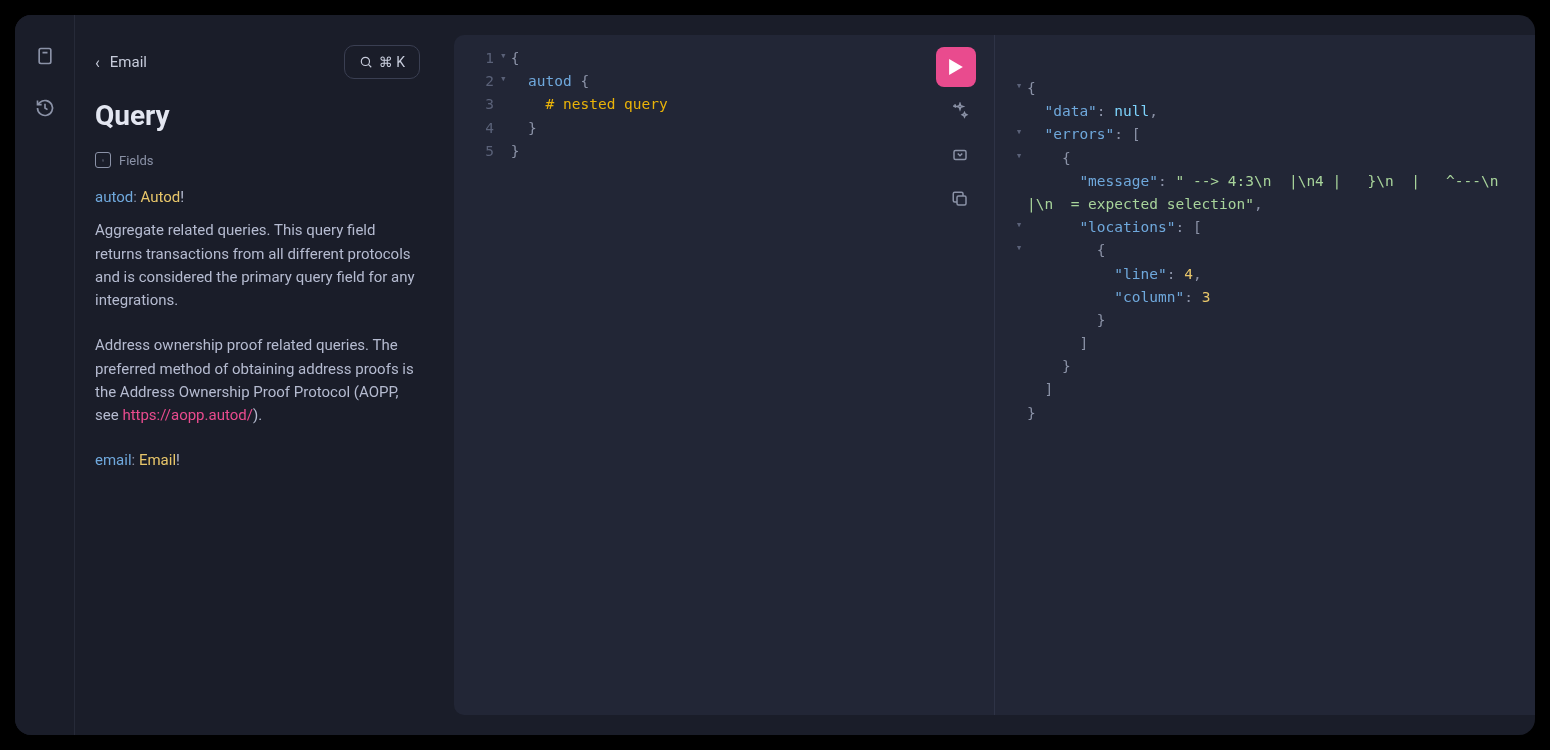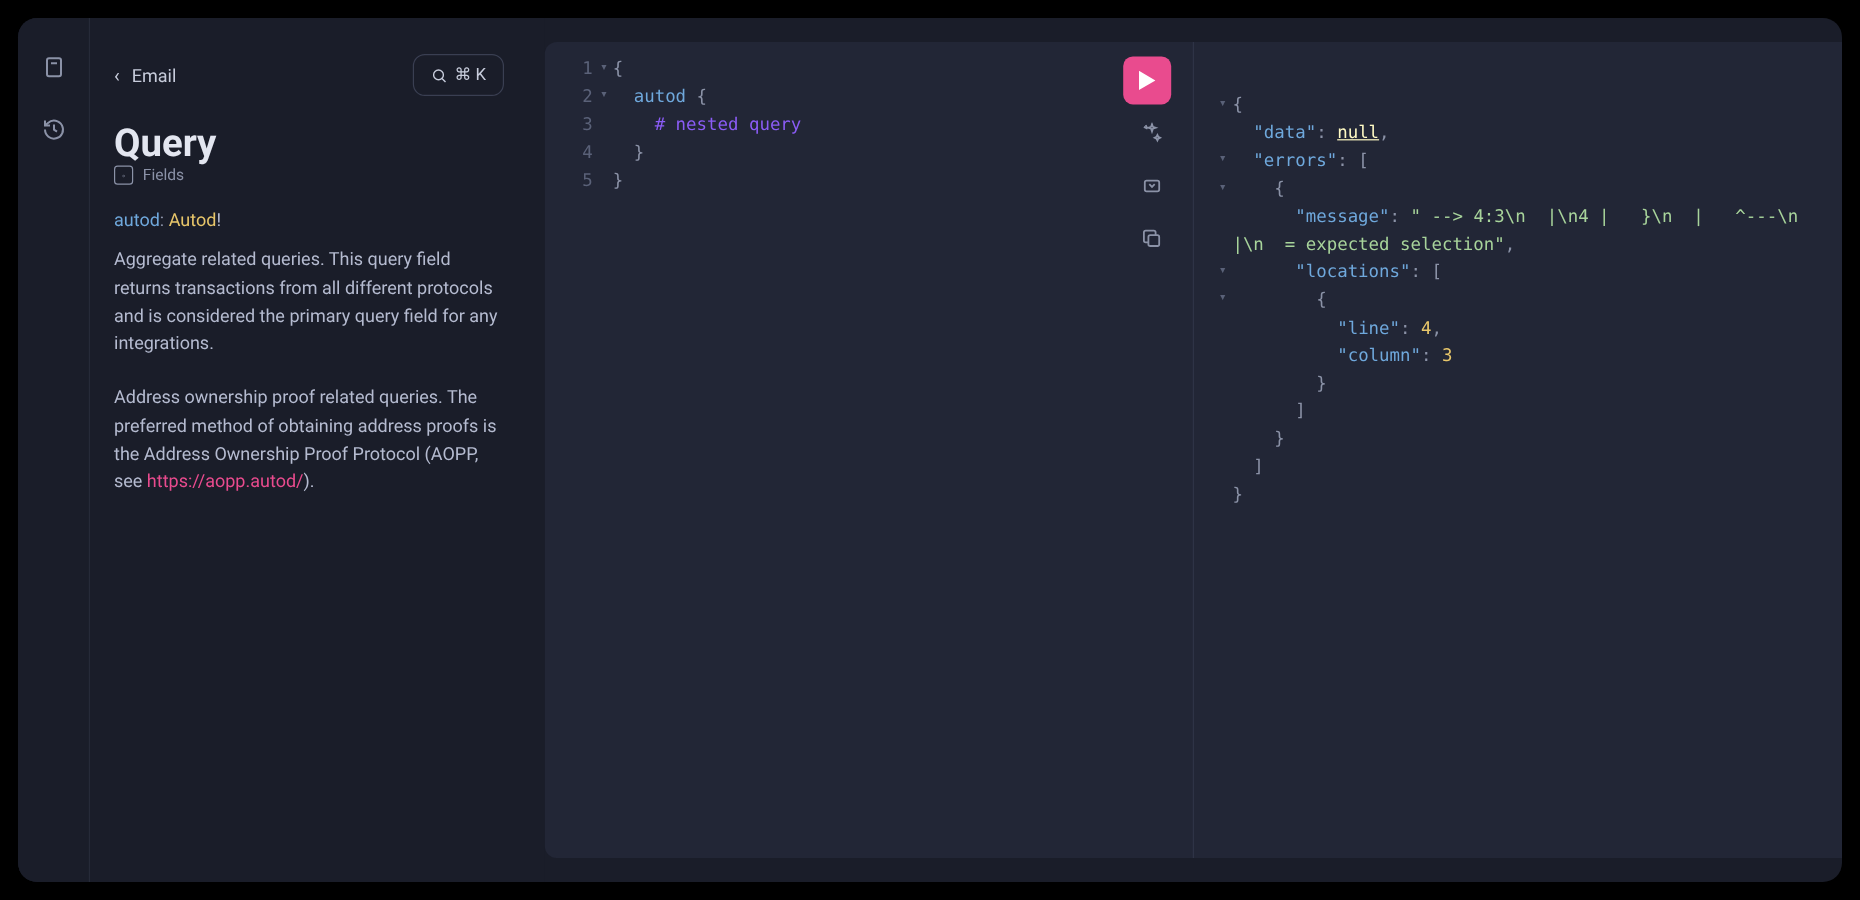--- a/index.html
+++ b/index.html
@@ -9,21 +9,21 @@
 
 .rail { width: 60px; background: #1a1d29; border-right: 1px solid #262a38; display: flex; flex-direction: column; align-items: center; padding-top: 30px; gap: 30px; }
 .rail-icon { width: 22px; height: 22px; color: #8b92a7; cursor: pointer; display: flex; align-items: center; justify-content: center; }
 
 
 .docs-panel { width: 365px; background: #1a1d29; padding: 30px 20px; overflow-y: auto; color: #c7ccdb; }
 .docs-header { display: flex; align-items: center; justify-content: space-between; margin-bottom: 20px; }
 .breadcrumb { display: flex; align-items: center; gap: 10px; font-size: 15px; color: #c7ccdb; }
 .breadcrumb-chevron { font-size: 16px; }
 .search-btn { display: flex; align-items: center; gap: 6px; padding: 8px 14px; border: 1px solid #3a3f52; border-radius: 10px; color: #c7ccdb; font-size: 14px; cursor: pointer; }
-.docs-title { font-size: 32px; font-weight: 700; color: #e3e6f0; }
+.docs-title { font-size: 28px; font-weight: 700; color: #e3e6f0; margin-bottom: 20px; }
 .section-header { display: flex; align-items: center; gap: 8px; font-size: 13px; color: #8b92a7; margin-bottom: 18px; }
 .section-icon { width: 16px; height: 16px; border: 1px solid #8b92a7; border-radius: 3px; display: flex; align-items: center; justify-content: center; font-size: 8px; }
 .field-item { margin-bottom: 22px; font-size: 15px; line-height: 1.55; }
 .field-sig { margin-bottom: 10px; }
 .field-name { color: #6fa8dc; }
 .field-type { color: #e8c66a; }
 .field-bang { color: #b5bbd0; }
 .field-desc { color: #b5bbd0; }
 .link { color: #e94b8e; }
 
@@ -32,23 +32,23 @@
 
 
 .editor-panel { flex: 1; background: #222636; border-radius: 10px 0 0 10px; margin-top: 20px; margin-bottom: 20px; display: flex; position: relative; }
 .editor-column { flex: 1; padding: 12px 16px; font-family: 'Menlo', 'Monaco', 'Consolas', monospace; font-size: 14.5px; line-height: 1.6; position: relative; }
 .editor-column.left { border-right: 1px solid #2e3346; }
 .gutter { display: inline-block; width: 24px; text-align: right; color: #5a6178; margin-right: 6px; flex-shrink: 0; }
 .fold { color: #5a6178; margin-right: 4px; font-size: 11px; }
 .code-line { white-space: pre; display: flex; }
 .tok-brace { color: #8b92a7; }
 .tok-keyword { color: #6fa8dc; }
-.tok-comment { color: #8b5cf6; }
+.tok-comment { color: #eab308; }
 .tok-key { color: #6fa8dc; }
-.tok-null { color: #fef9c3; text-decoration: underline; }
+.tok-null { color: #7dd3fc; }
 .tok-string { color: #a8d49b; }
 .tok-number { color: #e8c66a; }
 .tok-punct { color: #8b92a7; }
 
 
 .run-btn { position: absolute; top: 12px; right: 18px; width: 40px; height: 40px; background: #e94b8e; border-radius: 8px; display: flex; align-items: center; justify-content: center; cursor: pointer; }
 .run-btn svg { fill: #fff; }
 .tools { position: absolute; top: 66px; right: 24px; display: flex; flex-direction: column; gap: 24px; }
 .tool-icon { width: 20px; height: 20px; color: #8b92a7; cursor: pointer; display: flex; align-items: center; justify-content: center; }
 
@@ -118,20 +118,21 @@
 any integrations.</div>
         </div>
         <div class="field-item">
         </div>
         <div class="field-item">
           <div class="field-desc"><span>Address ownership proof related queries. The preferred method of
 obtaining address proofs is the Address Ownership Proof Protocol
 (AOPP, see </span><span class="link">https://aopp.autod/</span><span>).</span></div>
         </div>
         <div class="field-item">
+          <div class="field-sig"><span class="field-name">email</span><span class="tok-punct">: </span><span class="field-type">Email</span><span class="field-bang">!</span></div>
         </div>
       </div>
   </div>
 
   <div class="gap"></div>
 
   <div class="editor-panel">
 
     <div class="editor-column left">
       <div id="editor-lines">

